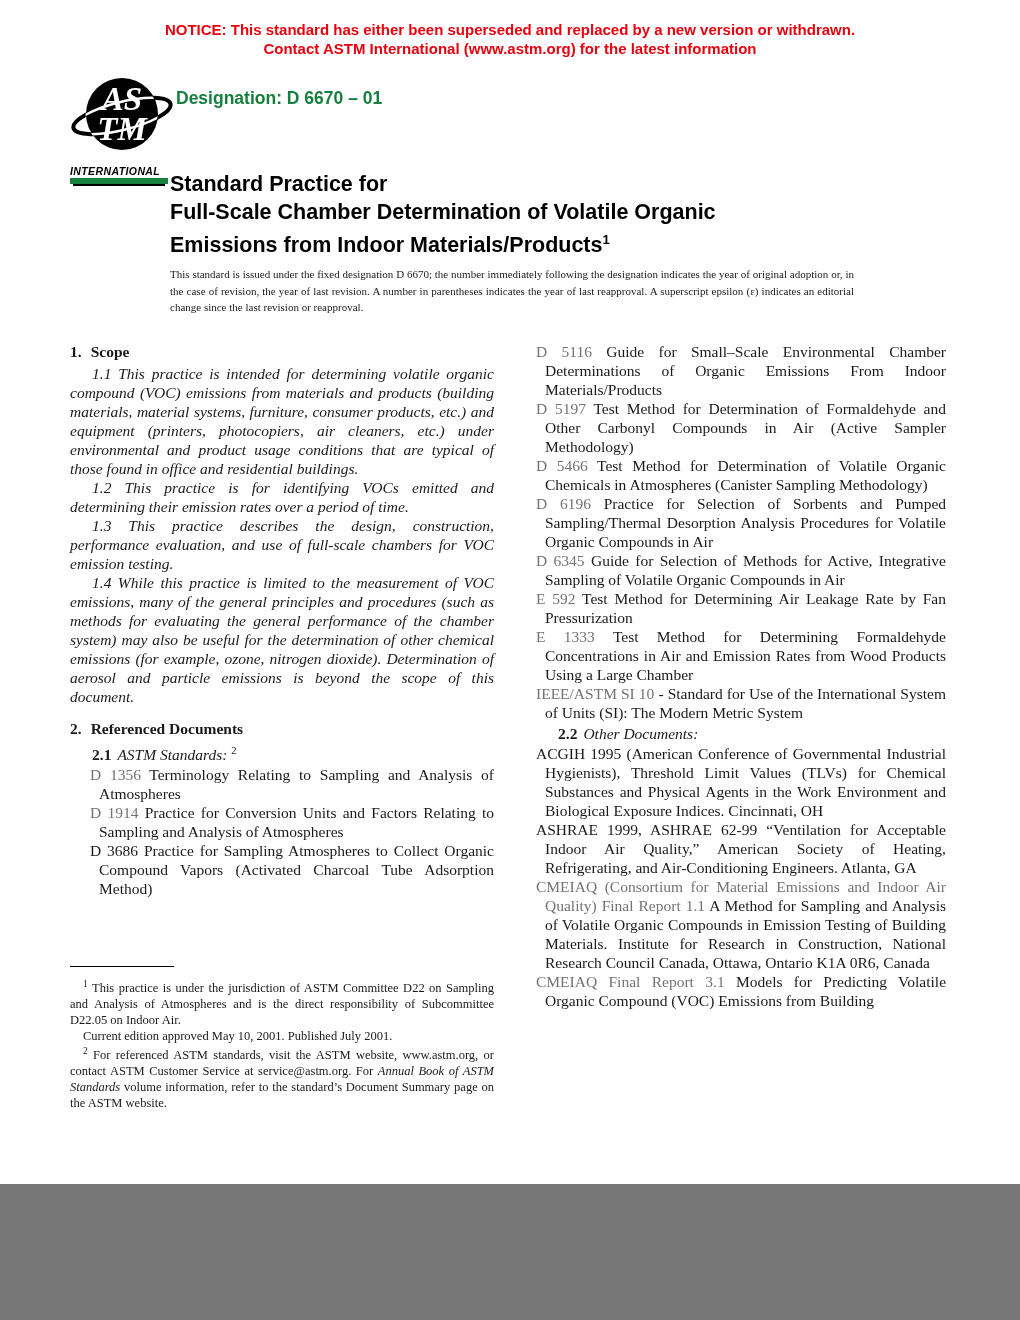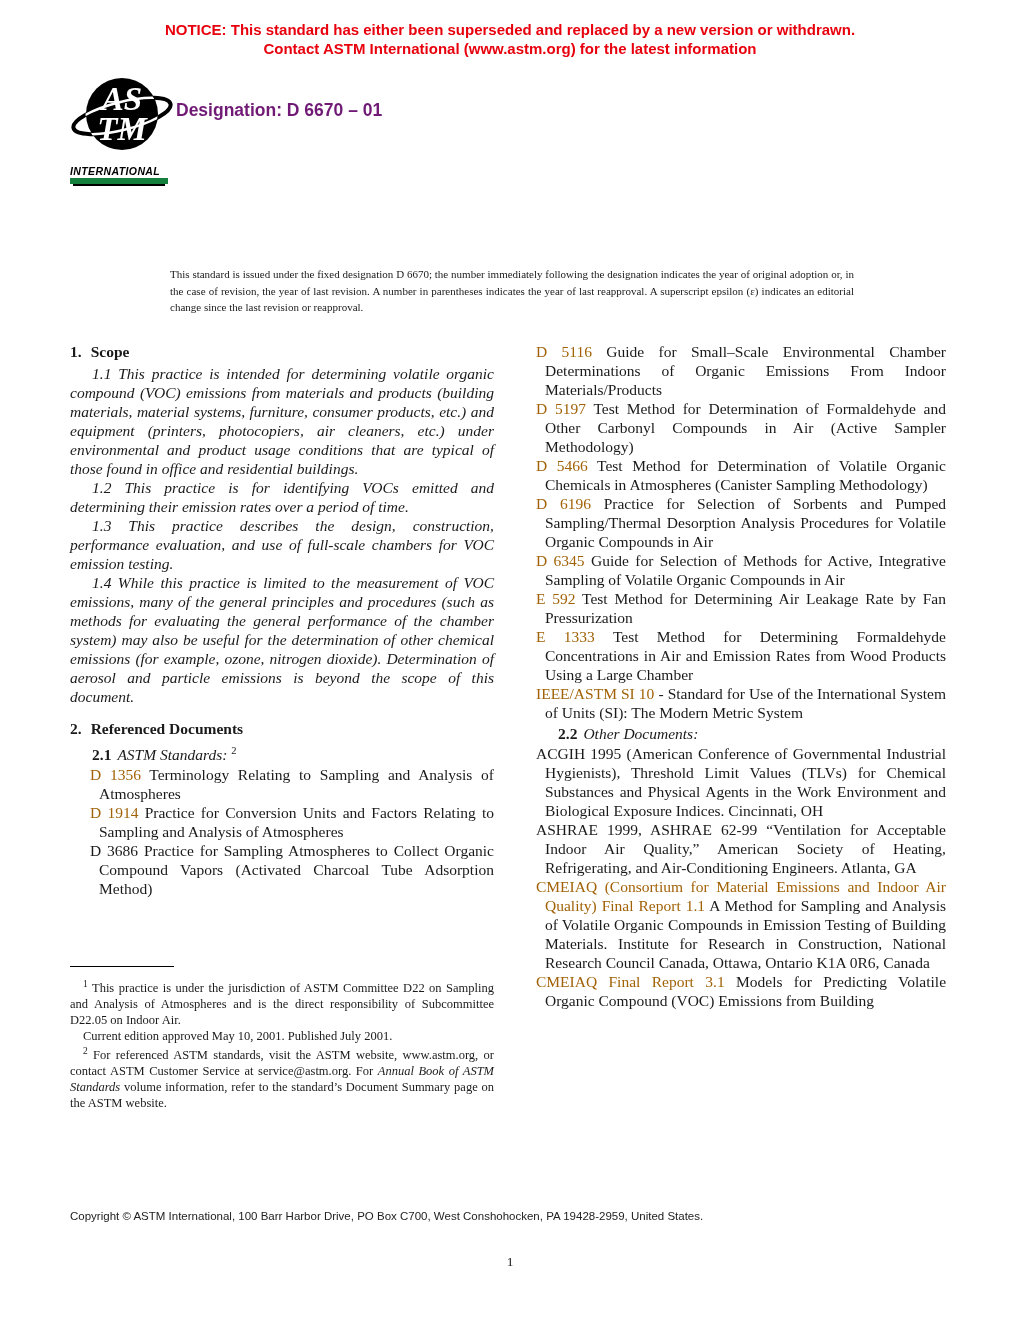--- a/index.html
+++ b/index.html
@@ -1,38 +1,38 @@
 <!DOCTYPE html>
 <html><head>
 <meta charset="utf-8">
 <style>
   html,body { margin:0; padding:0; background:#777; }
   .page {
-    position:relative; width:1020px; height:1320px; margin:0 auto;
+    position:relative; width:1020px; height:1184px; margin:0 auto;
     background:#ffffff; overflow:hidden;
     font-family:"Liberation Serif", serif; color:#1a1a1a;
   }
   
   .notice {
     position:absolute; top:20px; left:0; right:0; text-align:center;
     font-family:"Liberation Sans", sans-serif; font-weight:bold;
     font-size:15px; line-height:19px; color:#e8000d;
   }
   
   .logo { position:absolute; left:70px; top:72px; width:106px; }
   .logo-sub {
     font-family:"Liberation Sans", sans-serif; font-style:italic; font-weight:bold;
     font-size:10.5px; letter-spacing:0.4px; color:#000; width:98px; margin-top:-3px;
     border-bottom:6px solid #15803d; padding-bottom:1px;
     box-shadow:0 5px 0 -3px #000;
   }
   
   .designation {
     position:absolute; left:176px; top:88px;
-    font-family:"Liberation Sans", sans-serif; font-weight:bold; font-size:17.5px; color:#701a75;margin-top:12px;
+    font-family:"Liberation Sans", sans-serif; font-weight:bold; font-size:17.5px; color:#15803d;
   }
   
   .title {
     position:absolute; left:170px; top:170px;
     font-family:"Liberation Sans", sans-serif; font-weight:bold;
     font-size:21.5px; line-height:28px; color:#000;
   }
   .title sup { font-size:13px; }
   
   .issued {
@@ -47,21 +47,21 @@
   .sec-head .sec-num { margin-right:9px; }
   .sec-head.second { margin-top:13px; }
   .para { margin:0; text-indent:22px;font-style:italic; }
   .sub { margin:2px 0 1px 22px; }
   .sub .sub-num { margin-right:6px;font-weight:bold; }
   .sub .sub-label { font-style:italic; }
   .sub sup { font-size:10.5px; }
   .ref { margin:0; padding-left:9px; text-indent:-9px; }
   .col-left .ref { margin-left:20px; }
   .col-right .ref { margin-left:0; }
-  .ref-code { color:#a16207; }
+  .ref-code { color:#737373; }
   .ref-code.black { color:inherit; }
   
   .footnotes {
     position:absolute; left:70px; top:966px; width:424px;
     font-size:12.5px; line-height:15.8px; text-align:justify;
   }
   .fn-rule { width:104px; border-top:1.5px solid #000; margin:0 0 10px 0; }
   .fn { margin:0; text-indent:13px; }
   .fn sup { font-size:9.5px; }
   .fn .it { font-style:italic; }
@@ -93,20 +93,25 @@
       <circle cx="52" cy="42" r="36" fill="#000"></circle>
       <text x="52" y="38" text-anchor="middle" fill="#fff" font-family="Liberation Serif, serif" font-style="italic" font-weight="bold" font-size="33">AS</text>
       <text x="52" y="68" text-anchor="middle" fill="#fff" font-family="Liberation Serif, serif" font-style="italic" font-weight="bold" font-size="33">TM</text>
       <ellipse cx="52" cy="44" rx="50" ry="14" fill="none" stroke="#fff" stroke-width="2.5" transform="rotate(-14 52 44)" clip-path="url(#cclip)"></ellipse>
     </svg>
     <div class="logo-sub">INTERNATIONAL</div>
   </div>
 
   <div class="designation">Designation: D 6670 – 01</div>
 
+  <div class="title">
+    <div>Standard Practice for</div>
+    <div>Full-Scale Chamber Determination of Volatile Organic</div>
+    <div><span>Emissions from Indoor Materials/Products</span><sup>1</sup></div>
+  </div>
 
   <div class="issued">This standard is issued under the fixed designation D 6670; the number immediately following the designation indicates the year of original adoption or, in the case of revision, the year of last revision. A number in parentheses indicates the year of last reapproval. A superscript epsilon (ε) indicates an editorial change since the last revision or reapproval.</div>
 
   <div class="col col-left">
     <p class="sec-head"><span class="sec-num">1.</span><span>Scope</span></p>
     <p class="para">1.1 This practice is intended for determining volatile organic compound (VOC) emissions from materials and products (building materials, material systems, furniture, consumer products, etc.) and equipment (printers, photocopiers, air cleaners, etc.) under environmental and product usage conditions that are typical of those found in office and residential buildings.</p>
     <p class="para">1.2 This practice is for identifying VOCs emitted and determining their emission rates over a period of time.</p>
     <p class="para">1.3 This practice describes the design, construction, performance evaluation, and use of full-scale chambers for VOC emission testing.</p>
     <p class="para">1.4 While this practice is limited to the measurement of VOC emissions, many of the general principles and procedures (such as methods for evaluating the general performance of the chamber system) may also be useful for the determination of other chemical emissions (for example, ozone, nitrogen dioxide). Determination of aerosol and particle emissions is beyond the scope of this document.</p>
 

